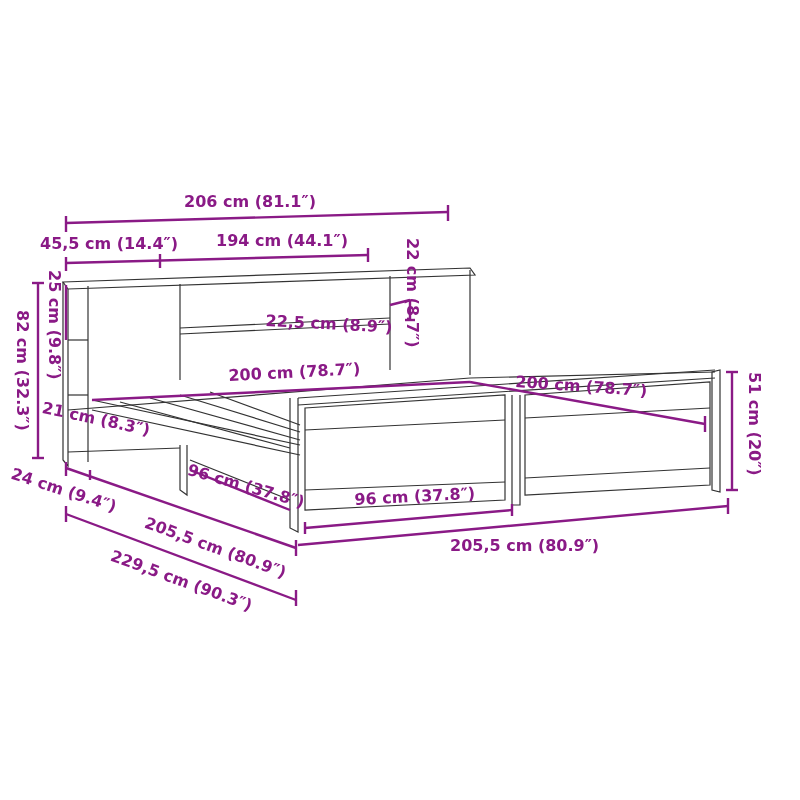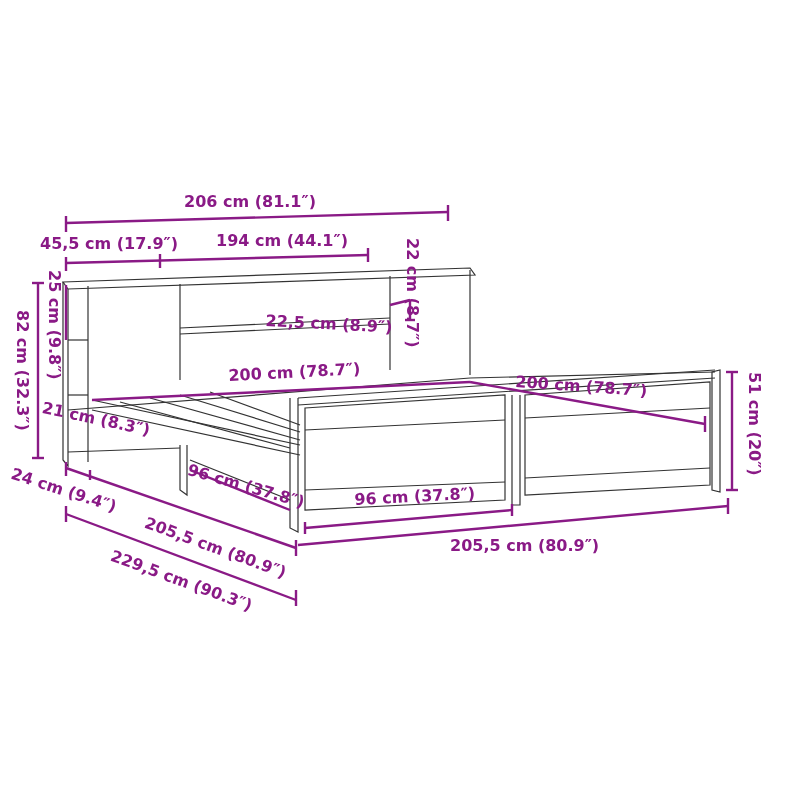--- a/index.html
+++ b/index.html
@@ -83,21 +83,21 @@
       <path d="M732 372 L732 490"></path>
         <path d="M726 372 L738 372"></path>
         <path d="M726 490 L738 490"></path>
       <path d="M470 382 L705 424"></path>
         <path d="M705 416 L705 432"></path>
       <path d="M92 400 L470 382"></path>
     </g>
   </svg>
 
   <div class="lbl" style="left:184px;top:194px;">206 cm (81.1″)</div>
-  <div class="lbl" style="left:40px;top:236px;">45,5 cm (17.9″)</div>
+  <div class="lbl" style="left:40px;top:236px;">45,5 cm (14.4″)</div>
   <div class="lbl" style="left:216px;top:233px;">194 cm (44.1″)</div>
   <div class="lbl" style="left:420px;top:238px;transform:rotate(90deg);">22 cm (8.7″)</div>
   <div class="lbl" style="left:266px;top:313px;transform:rotate(3deg);">22,5 cm (8.9″)</div>
   <div class="lbl" style="left:62px;top:270px;transform:rotate(90deg);">25 cm (9.8″)</div>
   <div class="lbl" style="left:30px;top:310px;transform:rotate(90deg);">82 cm (32.3″)</div>
   <div class="lbl" style="left:44px;top:400px;transform:rotate(12deg);">21 cm (8.3″)</div>
   <div class="lbl" style="left:228px;top:368px;transform:rotate(-3deg);">200 cm (78.7″)</div>
   <div class="lbl" style="left:516px;top:374px;transform:rotate(4deg);">200 cm (78.7″)</div>
   <div class="lbl" style="left:762px;top:372px;transform:rotate(90deg);">51 cm (20″)</div>
   <div class="lbl" style="left:14px;top:466px;transform:rotate(18deg);">24 cm (9.4″)</div>

